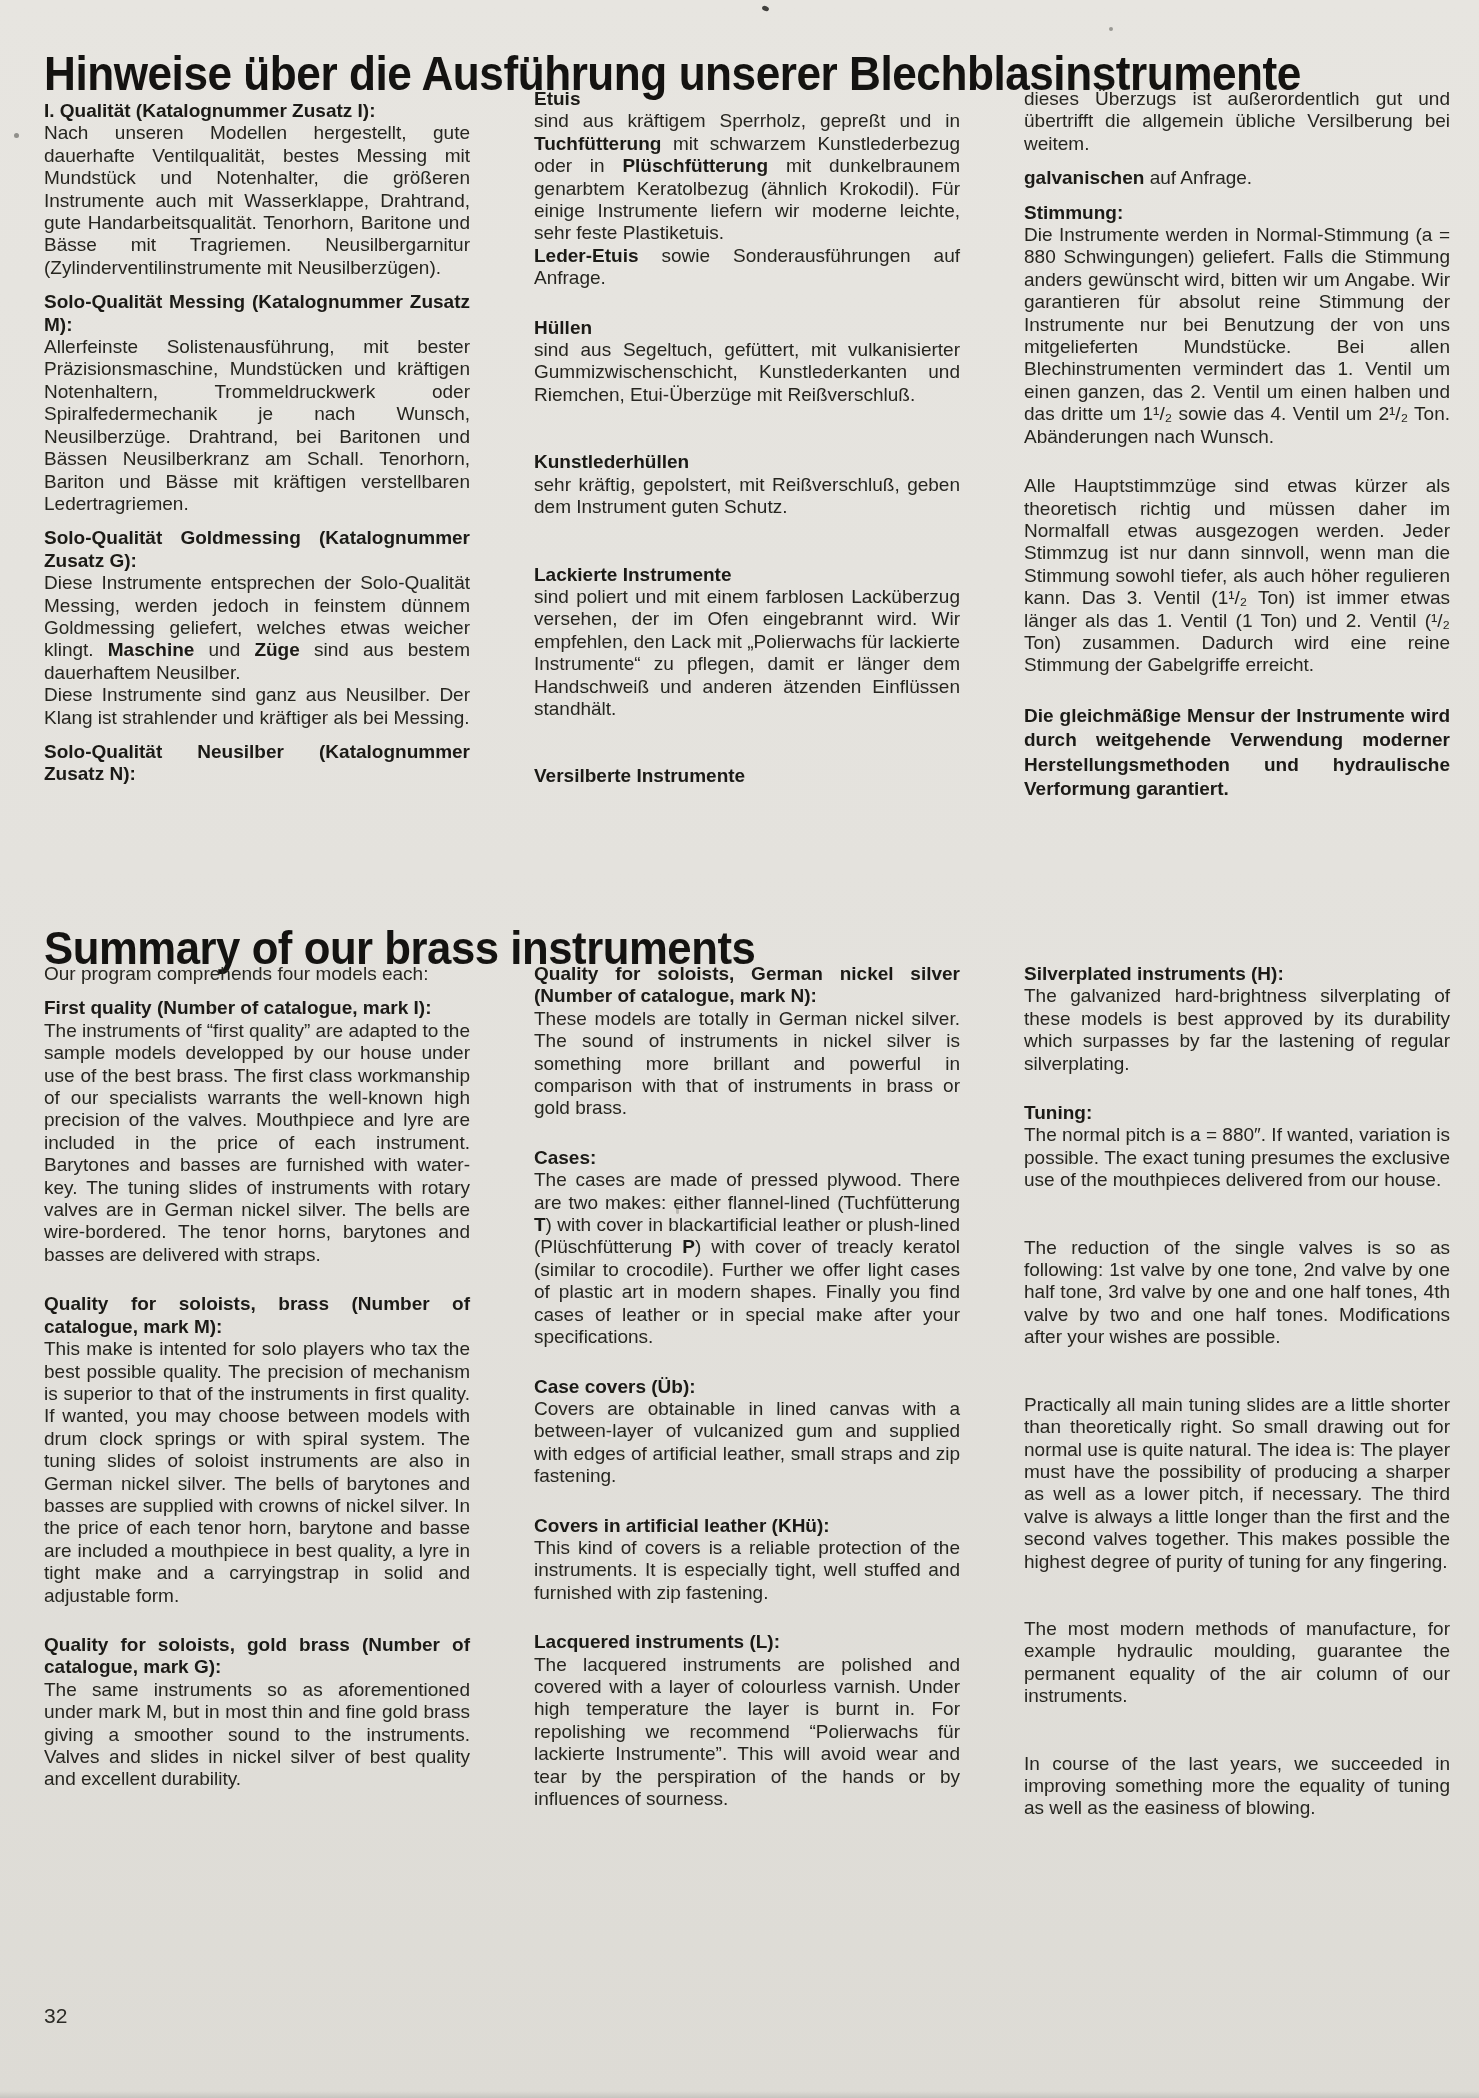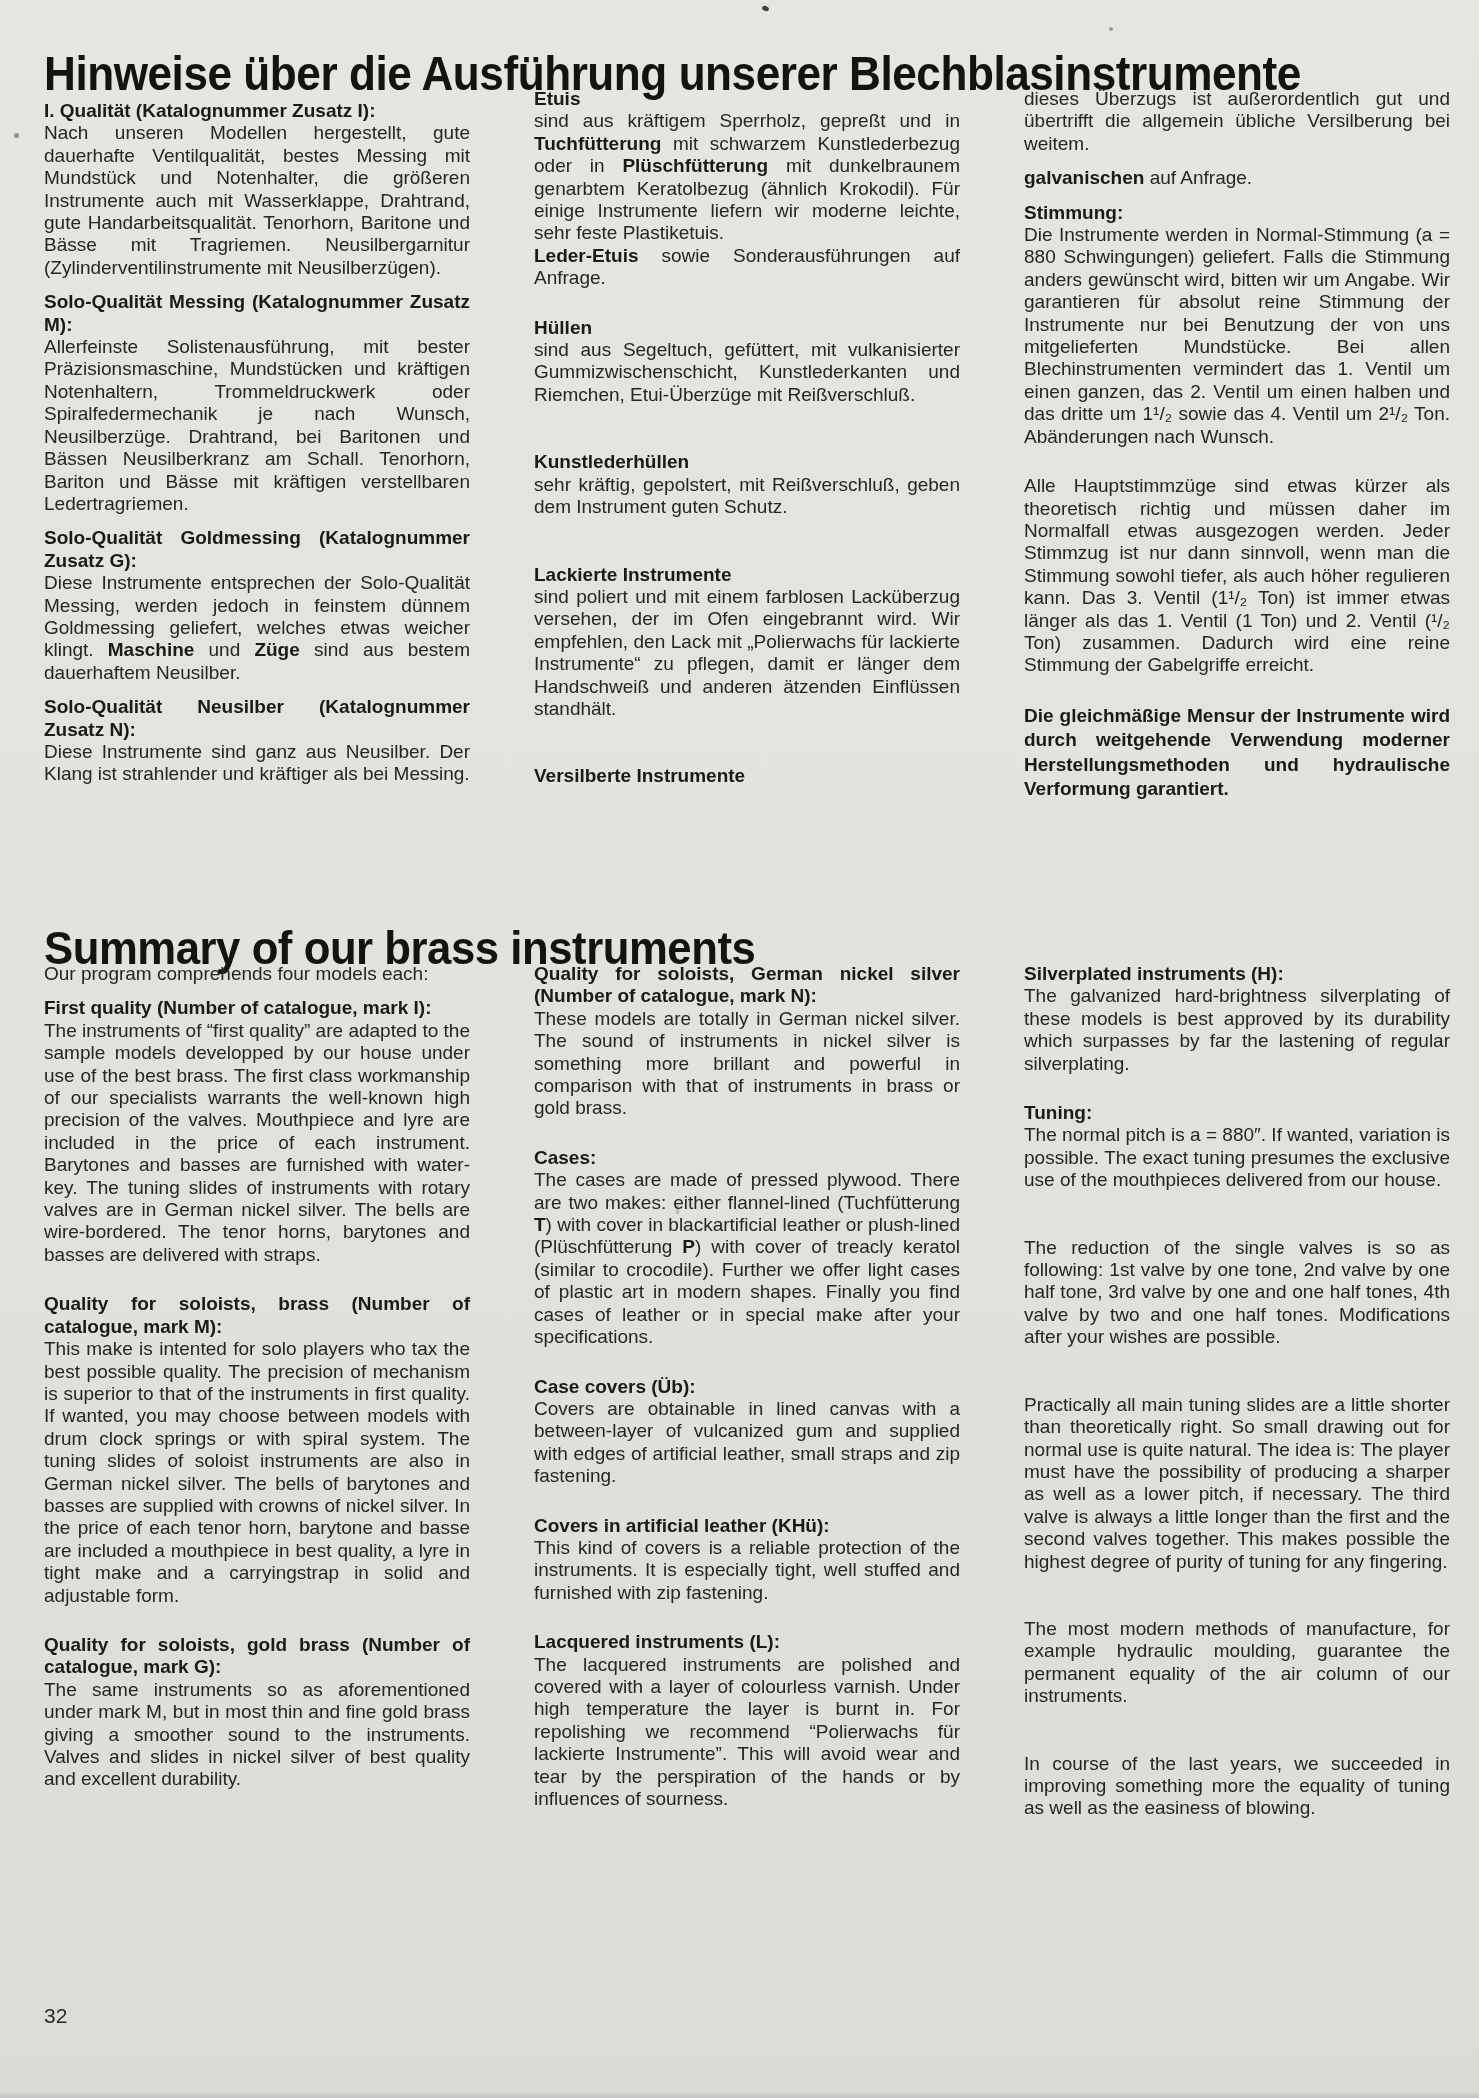--- a/index.html
+++ b/index.html
@@ -60,22 +60,22 @@
   <h1 class="title title-de">Hinweise über die Ausführung unserer Blechblasinstrumente</h1>
 
   <div class="cols cols-de" lang="de">
     <div class="col col-1">
         <div class="blk h gs"><span class="b">I. Qualität</span><span> (Katalognummer Zusatz </span><span class="b">I</span><span>):</span></div>
         <div class="blk p g0"><span>Nach unseren Modellen hergestellt, gute dauerhafte Ventilqualität, bestes Messing mit Mundstück und Notenhalter, die größeren Instrumente auch mit Wasserklappe, Drahtrand, gute Handarbeitsqualität. Tenorhorn, Baritone und Bässe mit Tragriemen. Neusilbergarnitur (Zylinderventilinstrumente mit Neusilberzügen).</span></div>
         <div class="blk h gs"><span class="b">Solo-Qualität Messing</span><span> (Katalognummer Zusatz </span><span class="b">M</span><span>):</span></div>
         <div class="blk p g0"><span>Allerfeinste Solistenausführung, mit bester Präzisionsmaschine, Mundstücken und kräftigen Notenhaltern, Trommeldruckwerk oder Spiralfedermechanik je nach Wunsch, Neusilberzüge. Drahtrand, bei Baritonen und Bässen Neusilberkranz am Schall. Tenorhorn, Bariton und Bässe mit kräftigen verstellbaren Ledertragriemen.</span></div>
         <div class="blk h gs"><span class="b">Solo-Qualität Goldmessing</span><span> (Katalognummer Zusatz </span><span class="b">G</span><span>):</span></div>
         <div class="blk p g0"><span>Diese Instrumente entsprechen der Solo-Qualität Messing, werden jedoch in feinstem dünnem Goldmessing geliefert, welches etwas weicher klingt. </span><span class="b">Maschine</span><span> und </span><span class="b">Züge</span><span> sind aus bestem dauerhaftem Neusilber.</span></div>
+        <div class="blk p g0"><span>Diese Instrumente sind ganz aus Neusilber. Der Klang ist strahlender und kräftiger als bei Messing.</span></div>
         <div class="blk h gs"><span class="b">Solo-Qualität Neusilber</span><span> (Katalognummer Zusatz </span><span class="b">N</span><span>):</span></div>
-        <div class="blk p g0"><span>Diese Instrumente sind ganz aus Neusilber. Der Klang ist strahlender und kräftiger als bei Messing.</span></div>
       </div>
     <div class="col col-2">
         <div class="blk h g0"><span class="b">Etuis</span></div>
         <div class="blk p g0"><span>sind aus kräftigem Sperrholz, gepreßt und in </span><span class="b">Tuchfütterung</span><span> mit schwarzem Kunstlederbezug oder in </span><span class="b">Plüschfütterung</span><span> mit dunkelbraunem genarbtem Keratolbezug (ähnlich Krokodil). Für einige Instrumente liefern wir moderne leichte, sehr feste Plastiketuis.</span></div>
         <div class="blk p g0"><span class="b">Leder-Etuis</span><span> sowie Sonderausführungen auf Anfrage.</span></div>
         <div class="blk h gm"><span class="b">Hüllen</span></div>
         <div class="blk p g0"><span>sind aus Segeltuch, gefüttert, mit vulkanisierter Gummizwischenschicht, Kunstlederkanten und Riemchen, Etui-Überzüge mit Reißverschluß.</span></div>
         <div class="blk h gl"><span class="b">Kunstlederhüllen</span></div>
         <div class="blk p g0"><span>sehr kräftig, gepolstert, mit Reißverschluß, geben dem Instrument guten Schutz.</span></div>
         <div class="blk h gl"><span class="b">Lackierte Instrumente</span></div>

